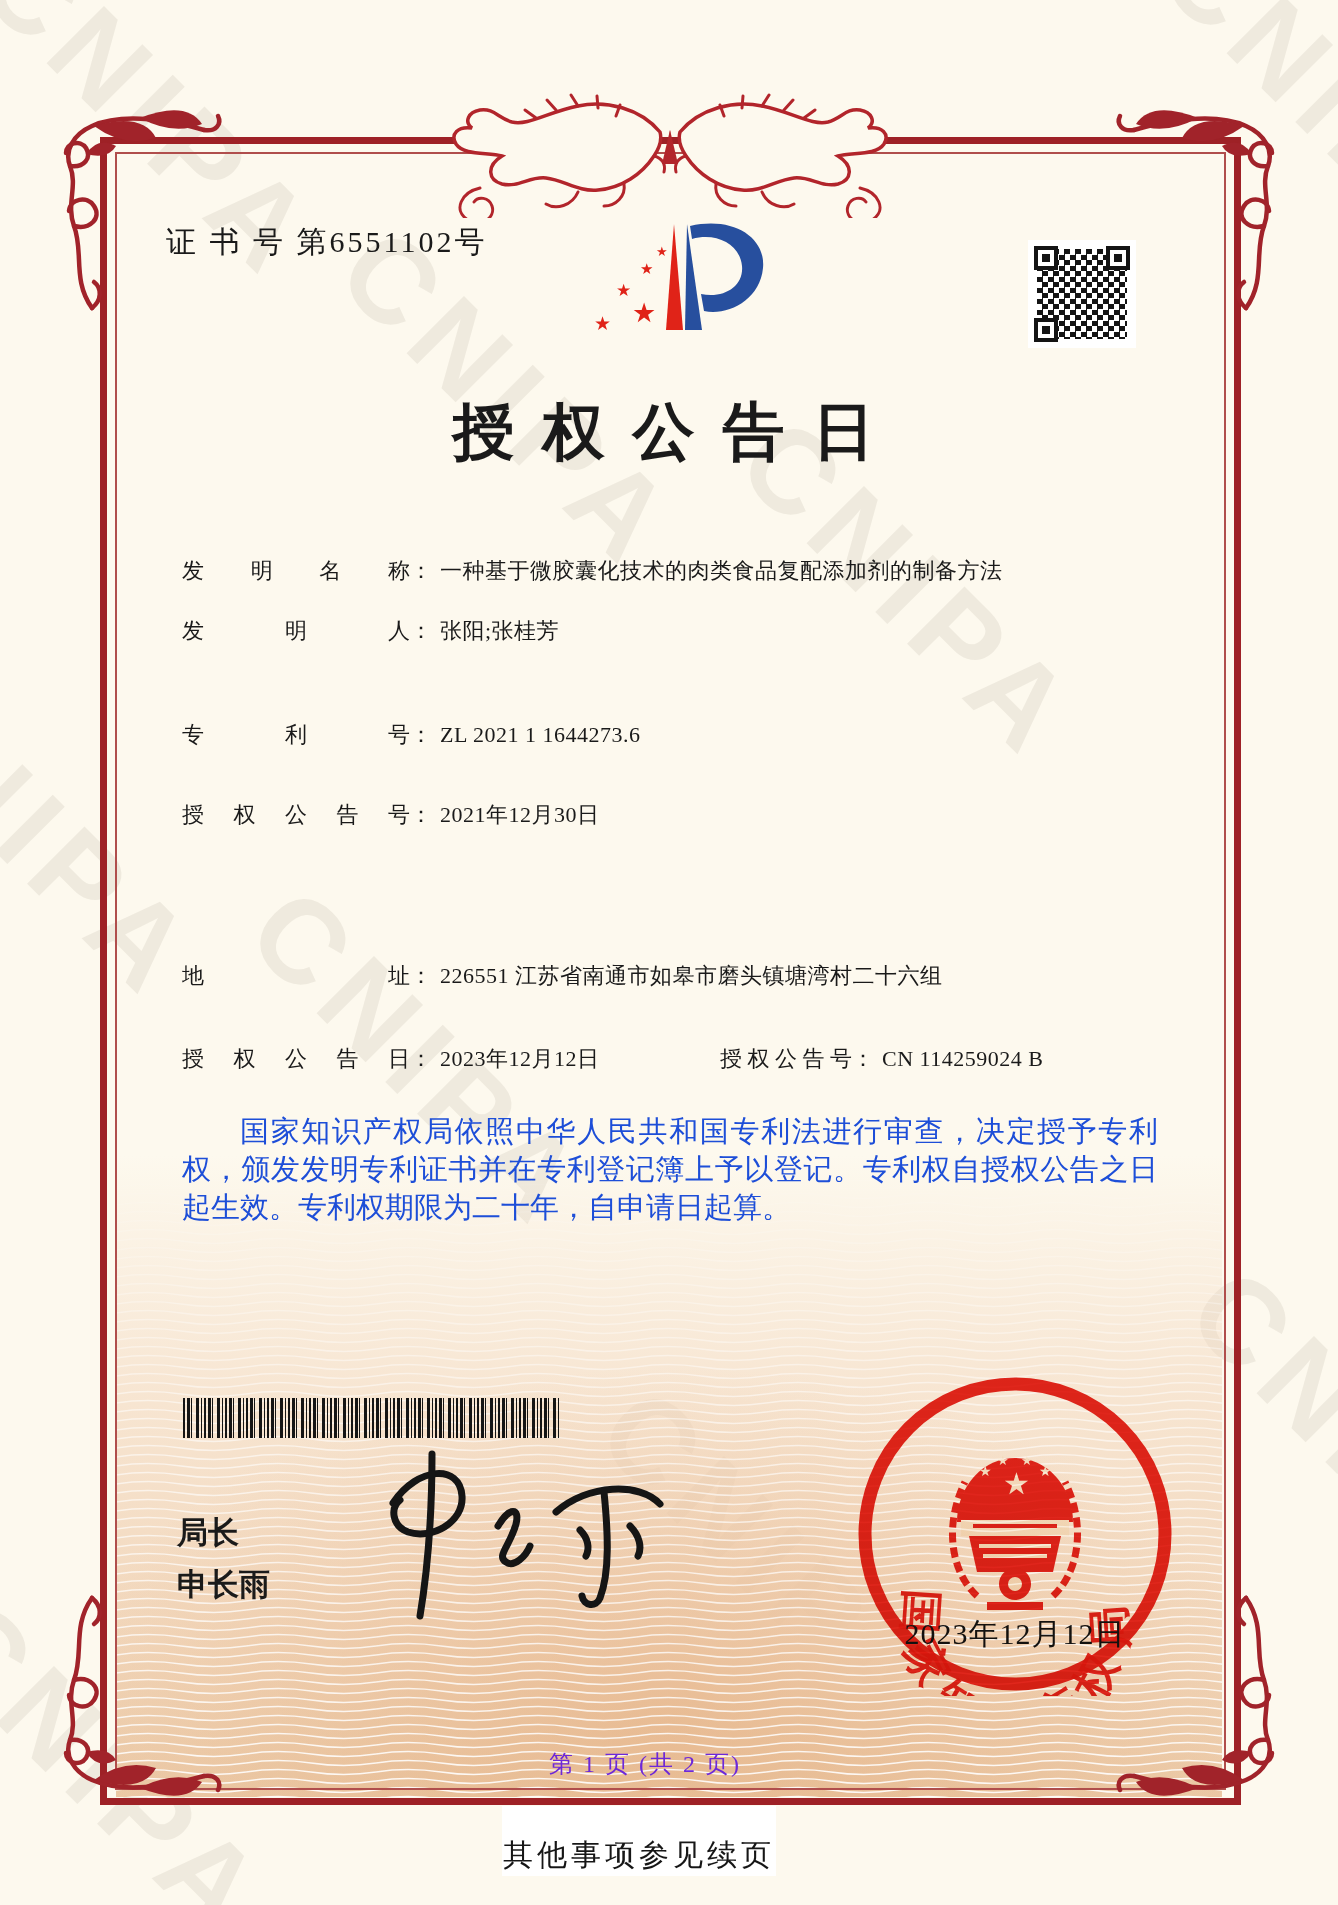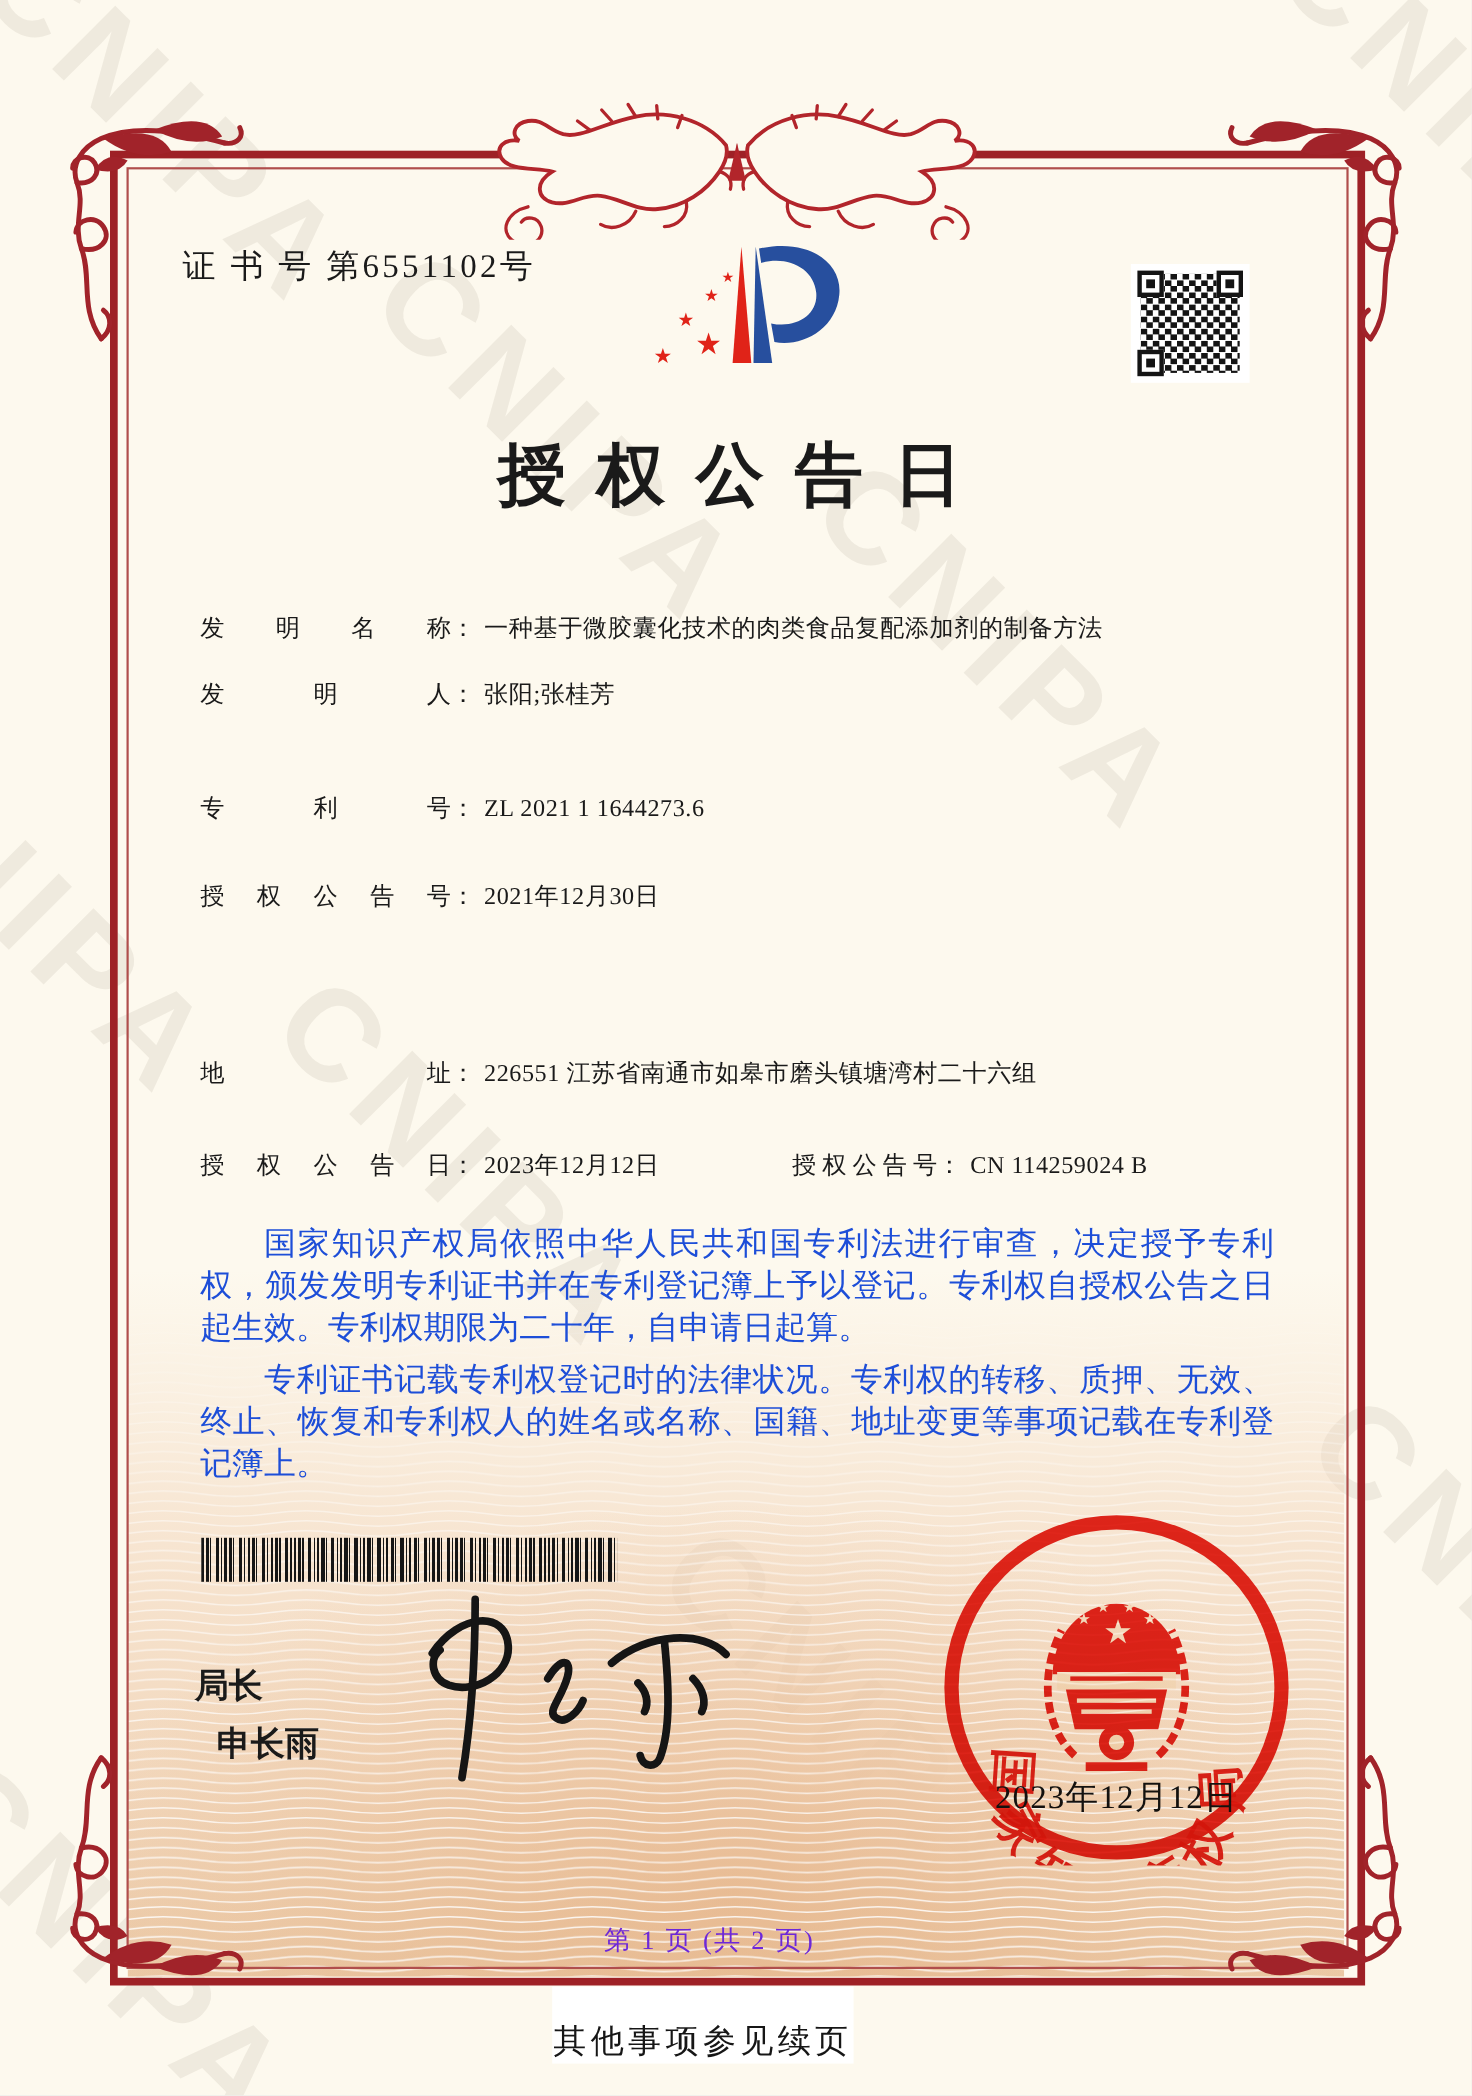--- a/index.html
+++ b/index.html
@@ -53,21 +53,21 @@
   .barcode{position:absolute;left:183px;top:1398px;width:378px;height:40px;z-index:5;
     background:repeating-linear-gradient(90deg,
       #151515 0 2px,transparent 2px 4px,
       #151515 4px 7px,transparent 7px 8px,
       #151515 8px 9px,transparent 9px 13px,
       #151515 13px 16px,transparent 16px 18px,
       #151515 18px 19px,transparent 19px 21px);}
   .issuer-title{position:absolute;left:177px;top:1512px;z-index:5;
     font-family:"Liberation Sans","DejaVu Sans",sans-serif;font-weight:700;font-size:31px;}
   .issuer-name{position:absolute;left:177px;top:1564px;z-index:5;
-    font-family:"Liberation Sans","DejaVu Sans",sans-serif;font-weight:700;font-size:31px;margin-left:20px;}
+    font-family:"Liberation Sans","DejaVu Sans",sans-serif;font-weight:700;font-size:31px;}
   .signature{position:absolute;left:348px;top:1448px;z-index:5;}
   .seal{position:absolute;left:853px;top:1372px;z-index:6;mix-blend-mode:multiply;}
   .page-info{position:absolute;left:100px;top:1748px;width:1090px;z-index:5;
     text-align:center;font-size:24px;letter-spacing:2px;color:#6d28d9;}
   .foot-box{position:absolute;left:502px;top:1806px;width:274px;height:70px;z-index:7;
     background:#ffffff;display:flex;align-items:flex-end;justify-content:center;}
   .foot-note{font-size:30px;letter-spacing:4px;color:#161616;}
 </style>
 </head>
 <body>
@@ -228,21 +228,20 @@
     <span class="flabel">地址</span><span class="fcolon">：</span><span class="fvalue">226551 江苏省南通市如皋市磨头镇塘湾村二十六组</span>
   </div>
   <div class="frow" style="top:1044px;">
     <span class="flabel">授权公告日</span><span class="fcolon">：</span><span class="fvalue">2023年12月12日</span>
     <span class="fpair2">
       <span class="flabel">授权公告号</span><span class="fcolon">：</span><span class="fvalue">CN 114259024 B</span>
     </span>
   </div>
 
   <div class="para" style="top:1112px;">国家知识产权局依照中华人民共和国专利法进行审查，决定授予专利权，颁发发明专利证书并在专利登记簿上予以登记。专利权自授权公告之日起生效。专利权期限为二十年，自申请日起算。</div>
-  <div class="para" style="top:1236px;">专利证书记载专利权登记时的法律状况。专利权的转移、质押、无效、终止、恢复和专利权人的姓名或名称、国籍、地址变更等事项记载在专利登记簿上。</div>
 
   <div class="barcode"></div>
 
   <div class="issuer-title">局长</div>
   <div class="issuer-name">申长雨</div>
 
   <svg class="signature" width="320" height="175" viewBox="0 0 320 175">
     <g stroke="#151515" stroke-width="7" fill="none" stroke-linecap="round" stroke-linejoin="round">
       <path d="M45,55 C70,18 112,16 114,48 C116,74 84,92 60,84 C44,78 42,60 52,52"></path>
       <path d="M84,6 C84,60 80,120 72,168"></path>

